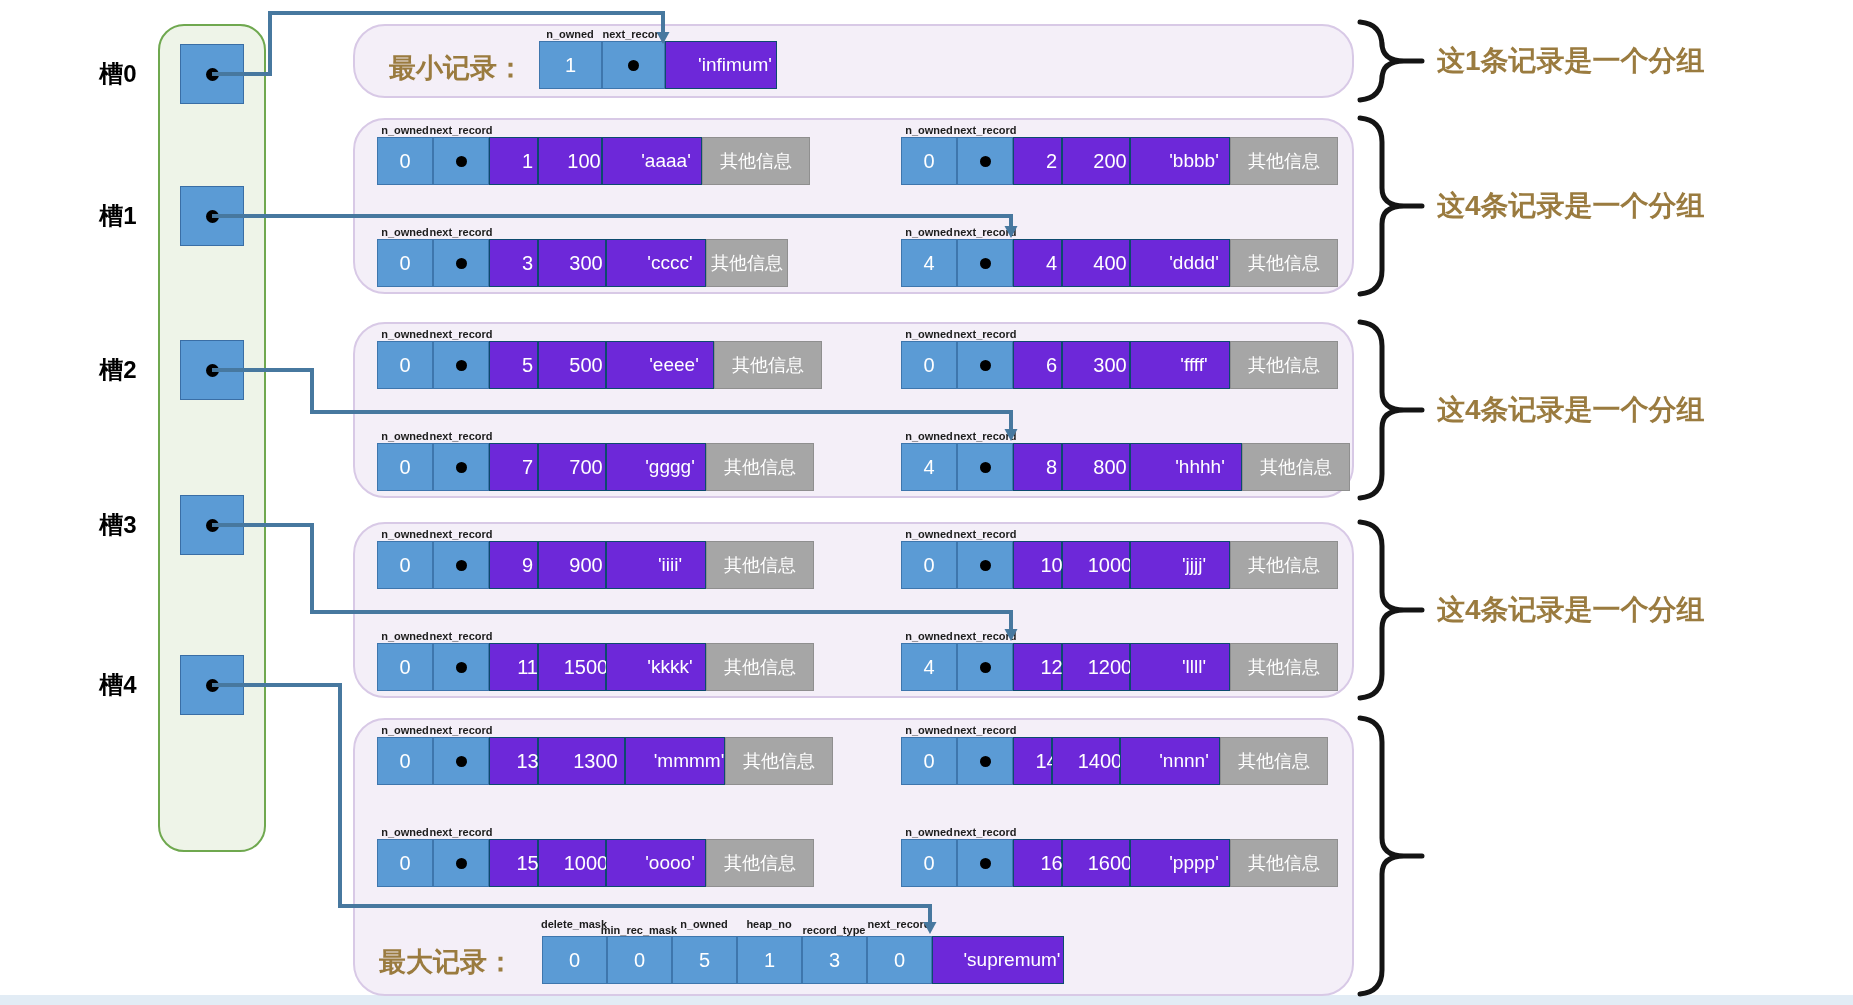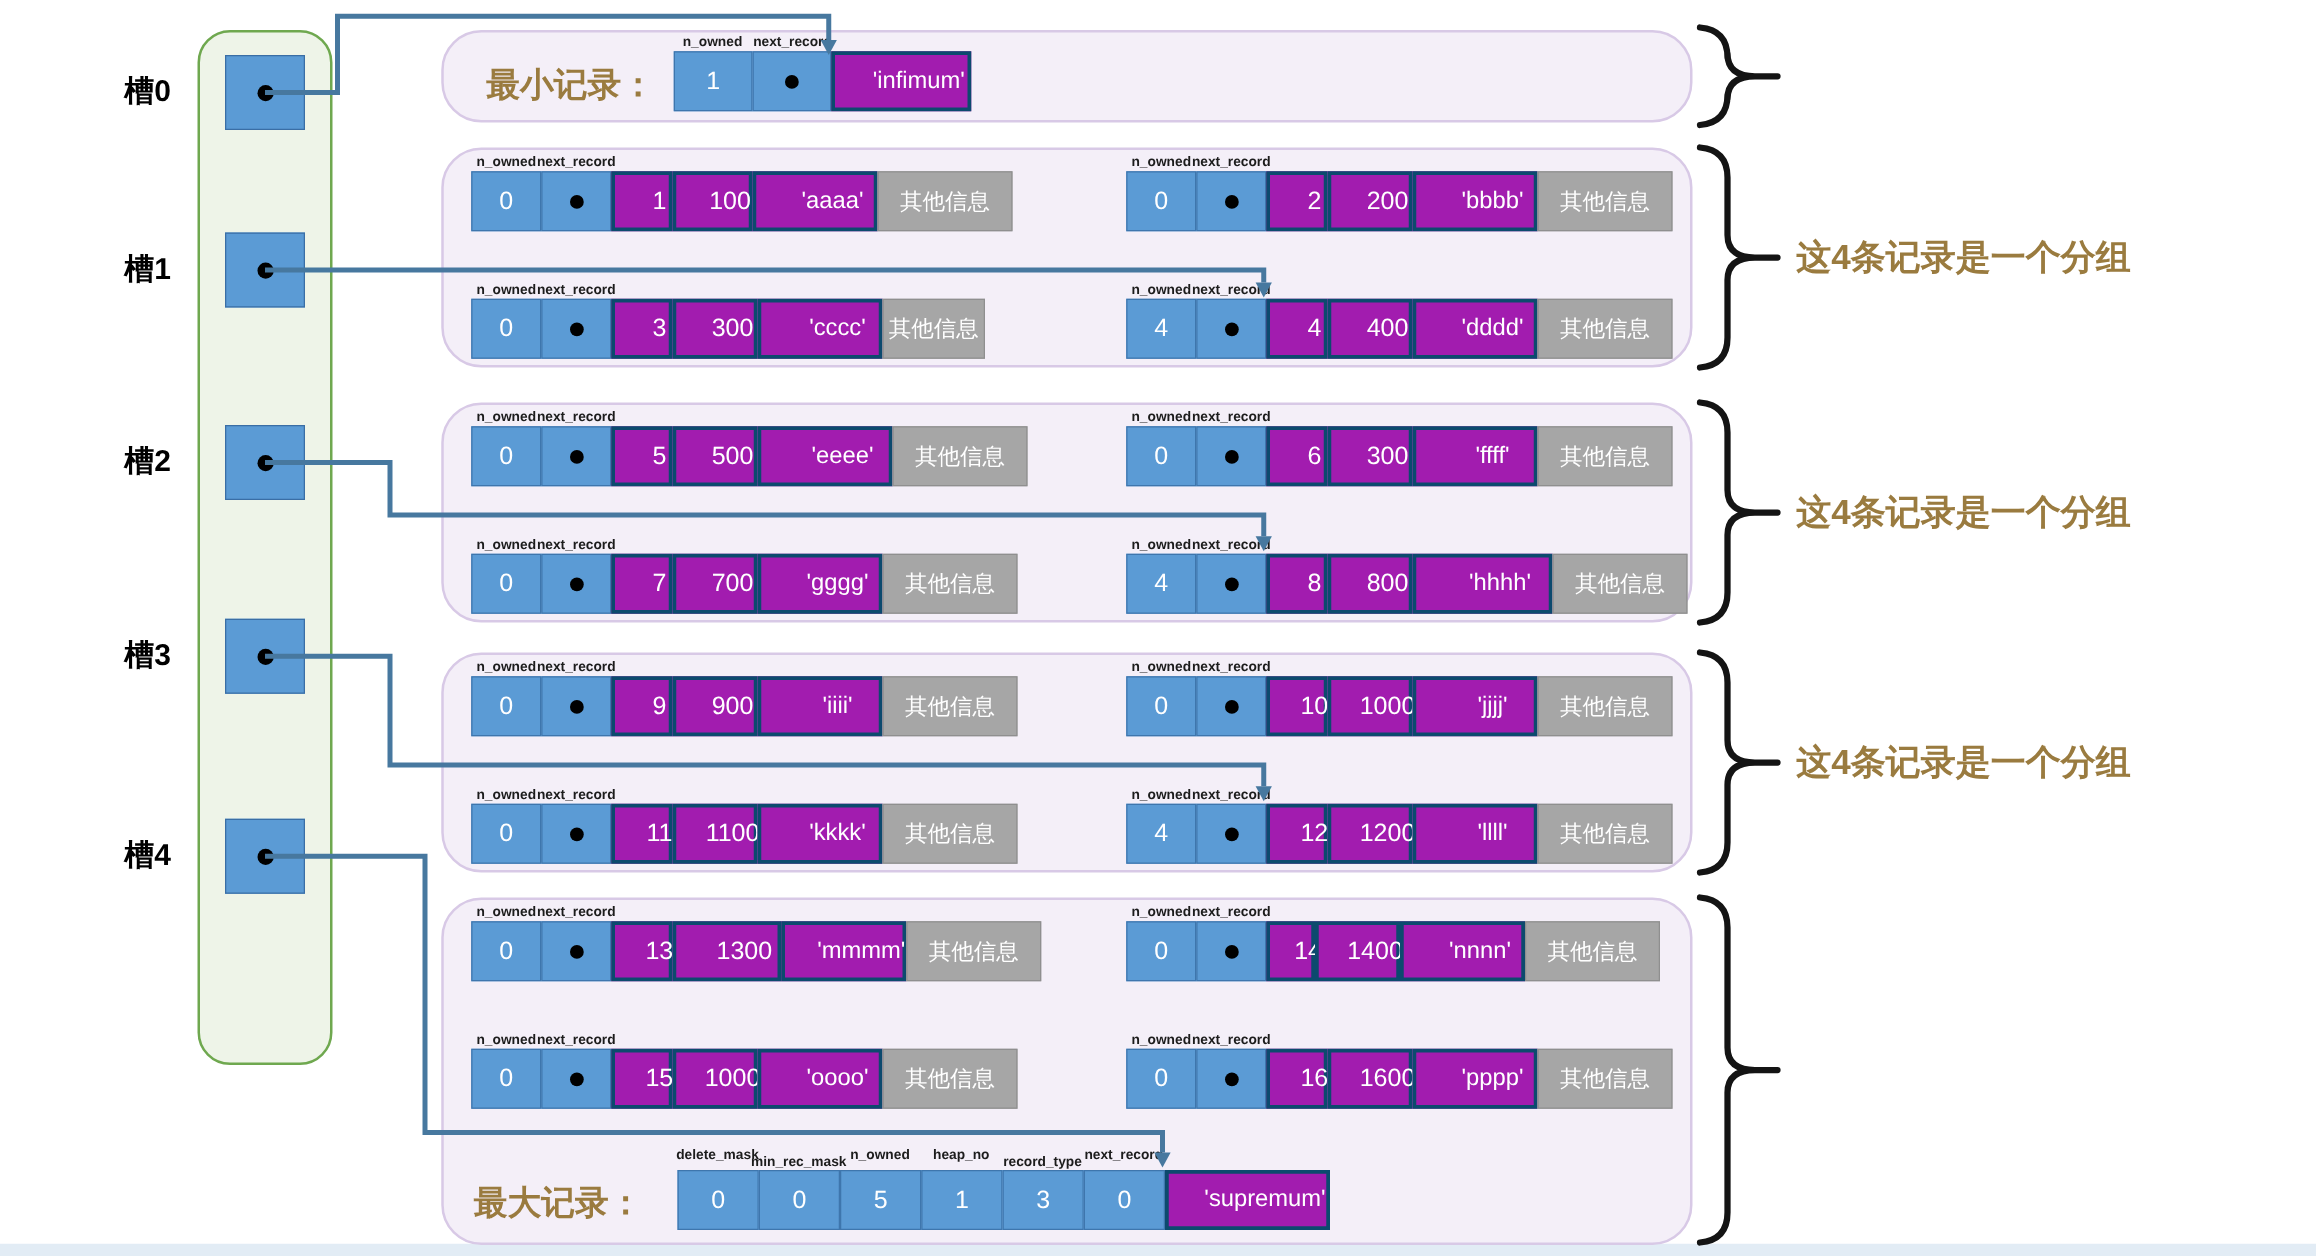--- a/index.html
+++ b/index.html
@@ -11,21 +11,21 @@
   .slot-label{position:absolute;left:88px;width:60px;height:32px;line-height:32px;text-align:center;font-size:24px;font-weight:700;color:#000;z-index:3;}
   .dot{width:11px;height:11px;border-radius:50%;background:#000;display:inline-block;}
   .dot.big{width:13px;height:13px;}
   .group{position:absolute;left:353px;width:1001px;background:#f4eff8;border:2px solid #d8c9e6;border-radius:32px;z-index:1;box-sizing:border-box;}
   .gtitle{position:absolute;font-size:27px;font-weight:700;color:#9a7b3f;white-space:nowrap;z-index:2;}
   .record{position:absolute;height:61px;}
   .flabel{position:absolute;top:0;transform:translateX(-50%);white-space:nowrap;font-size:11px;font-weight:700;color:#1c1c1c;}
   .cells{position:absolute;left:0;top:13px;display:flex;}
   .cell{height:48px;box-sizing:border-box;display:flex;align-items:center;justify-content:center;color:#fff;font-size:20px;}
   .cell.blue{background:#5b9bd5;border:1px solid #3e76ad;}
-  .cell.orange{background:#a21caf;border:3px solid #0c4a6e;padding-left:28px;}
+  .cell.orange{background:#6d28d9;border:1px solid #0c4a6e;padding-left:28px;}
   .cell.gray{background:#a6a6a6;border:1px solid #8f8f8f;font-size:18px;text-align:center;line-height:1.15;}
   .cell.name{font-size:19px;}
   .blabel{position:absolute;left:1437px;width:320px;height:44px;line-height:44px;font-size:28px;font-weight:700;color:#9a7b3f;white-space:nowrap;z-index:2;}
 </style>
 </head>
 <body>
 
 <div class="canvas">
   <div class="strip"></div>
 
@@ -242,21 +242,21 @@
         </div>
         <div class="record" style="left:22px;top:106px;width:437px">
           <div class="flabel" style="left:28px">n_owned</div>
           <div class="flabel" style="left:84px">next_record</div>
           <div class="cells">
             <div class="cell blue" style="width:56px">0</div>
             <div class="cell blue" style="width:56px">
               <div class="dot"></div>
             </div>
             <div class="cell orange" style="width:49px">11</div>
-            <div class="cell orange" style="width:68px">1100</div>
+            <div class="cell orange" style="width:68px">1500</div>
             <div class="cell orange name" style="width:100px">'kkkk'</div>
             <div class="cell gray" style="width:108px">其他信息</div>
           </div>
         </div>
         <div class="record" style="left:546px;top:106px;width:437px">
           <div class="flabel" style="left:28px">n_owned</div>
           <div class="flabel" style="left:84px">next_record</div>
           <div class="cells">
             <div class="cell blue" style="width:56px">4</div>
             <div class="cell blue" style="width:56px">
@@ -345,16 +345,17 @@
             <div class="cell blue" style="width:65px">5</div>
             <div class="cell blue" style="width:65px">1</div>
             <div class="cell blue" style="width:65px">3</div>
             <div class="cell blue" style="width:65px">0</div>
             <div class="cell orange name" style="width:132px">'supremum'</div>
           </div>
         </div>
       </div>
   </div>
 
+  <div class="blabel" style="top:39px">这1条记录是一个分组</div>
   <div class="blabel" style="top:184px">这4条记录是一个分组</div>
   <div class="blabel" style="top:388px">这4条记录是一个分组</div>
   <div class="blabel" style="top:588px">这4条记录是一个分组</div>
 </div>
 
 </body></html>

